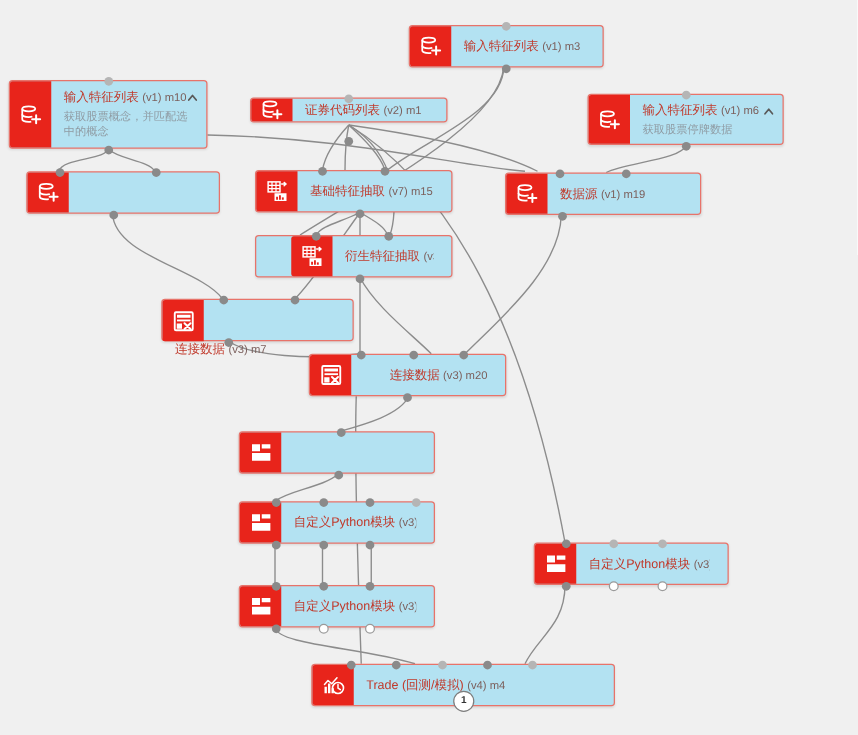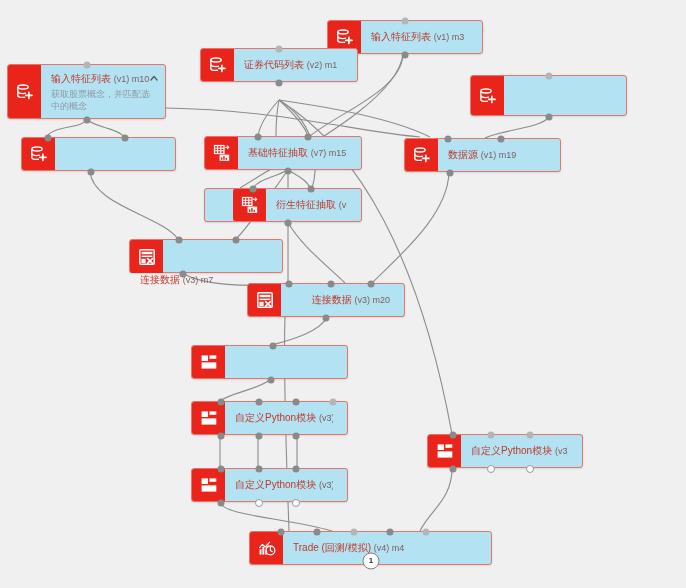--- a/index.html
+++ b/index.html
@@ -205,21 +205,21 @@
         <div class="node-body">
           <div class="node-title">输入特征列表 <span class="ver">(v1) m10</span></div>
           <div class="node-sub">获取股票概念，并匹配选中的概念</div>
           <div class="collapse-caret"><svg width="8" height="6" viewBox="0 0 8 6">
               <path d="M1,5 L4,1.4 L7,5" fill="none" stroke="#5a5a5a" stroke-width="1.4" stroke-linecap="round" stroke-linejoin="round"></path>
             </svg></div>
         </div>
         <div class="port light" style="left: 50%; top: 0px;"></div>
         <div class="port" style="left: 50%; top: 55px;"></div>
       </div>
-      <div class="node" style="left: 200px; top: 48px; width: 158px; height: 34px;">
+      <div class="node" style="left: 200px; top: 78px; width: 158px; height: 20px;">
         <div class="node-icon">
           <svg class="icn" width="18" height="18" viewBox="0 0 18 18">
             <ellipse cx="7" cy="4" rx="5.2" ry="2" fill="none" stroke="#fff" stroke-width="1.4"></ellipse>
             <path d="M1.8,4 V8.6 C1.8,9.7 4.1,10.6 7,10.6 C8.1,10.6 9.1,10.5 9.9,10.2" fill="none" stroke="#fff" stroke-width="1.4"></path>
             <path d="M1.8,8.3 V12.4 C1.8,13.5 4.1,14.4 7,14.4 C7.7,14.4 8.4,14.35 9,14.25" fill="none" stroke="#fff" stroke-width="1.4"></path>
             <path d="M12.9,9.2 V15.6 M9.7,12.4 H16.1" stroke="#fff" stroke-width="1.6" stroke-linecap="round"></path>
           </svg>
         </div>
         <div class="node-body">
           <div class="node-title">证券代码列表 <span class="ver">(v2) m1</span></div>
@@ -228,20 +228,27 @@
         <div class="port" style="left: 50%; top: 34px;"></div>
       </div>
       <div class="node" style="left: 470px; top: 75px; width: 157px; height: 41px;">
         <div class="node-icon">
           <svg class="icn" width="18" height="18" viewBox="0 0 18 18">
             <ellipse cx="7" cy="4" rx="5.2" ry="2" fill="none" stroke="#fff" stroke-width="1.4"></ellipse>
             <path d="M1.8,4 V8.6 C1.8,9.7 4.1,10.6 7,10.6 C8.1,10.6 9.1,10.5 9.9,10.2" fill="none" stroke="#fff" stroke-width="1.4"></path>
             <path d="M1.8,8.3 V12.4 C1.8,13.5 4.1,14.4 7,14.4 C7.7,14.4 8.4,14.35 9,14.25" fill="none" stroke="#fff" stroke-width="1.4"></path>
             <path d="M12.9,9.2 V15.6 M9.7,12.4 H16.1" stroke="#fff" stroke-width="1.6" stroke-linecap="round"></path>
           </svg>
+        </div>
+        <div class="node-body">
+          <div class="node-title">输入特征列表 <span class="ver">(v1) m6</span></div>
+          <div class="node-sub">获取股票停牌数据</div>
+          <div class="collapse-caret"><svg width="8" height="6" viewBox="0 0 8 6">
+              <path d="M1,5 L4,1.4 L7,5" fill="none" stroke="#5a5a5a" stroke-width="1.4" stroke-linecap="round" stroke-linejoin="round"></path>
+            </svg></div>
         </div>
         <div class="port light" style="left: 50%; top: 0px;"></div>
         <div class="port" style="left: 50%; top: 41px;"></div>
       </div>
       <div class="node" style="left: 21px; top: 137px; width: 155px; height: 34px;">
         <div class="node-icon">
           <svg class="icn" width="18" height="18" viewBox="0 0 18 18">
             <ellipse cx="7" cy="4" rx="5.2" ry="2" fill="none" stroke="#fff" stroke-width="1.4"></ellipse>
             <path d="M1.8,4 V8.6 C1.8,9.7 4.1,10.6 7,10.6 C8.1,10.6 9.1,10.5 9.9,10.2" fill="none" stroke="#fff" stroke-width="1.4"></path>
             <path d="M1.8,8.3 V12.4 C1.8,13.5 4.1,14.4 7,14.4 C7.7,14.4 8.4,14.35 9,14.25" fill="none" stroke="#fff" stroke-width="1.4"></path>

